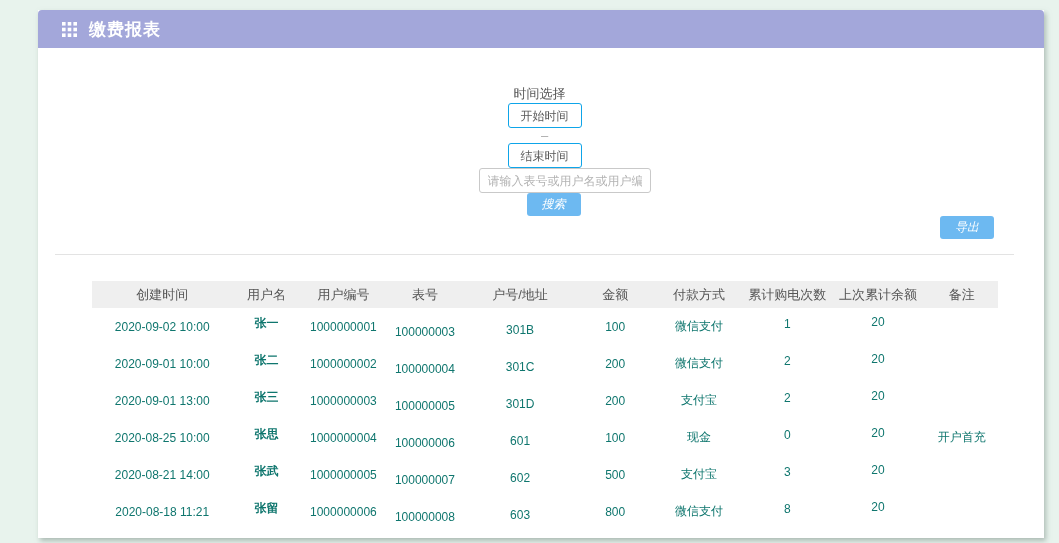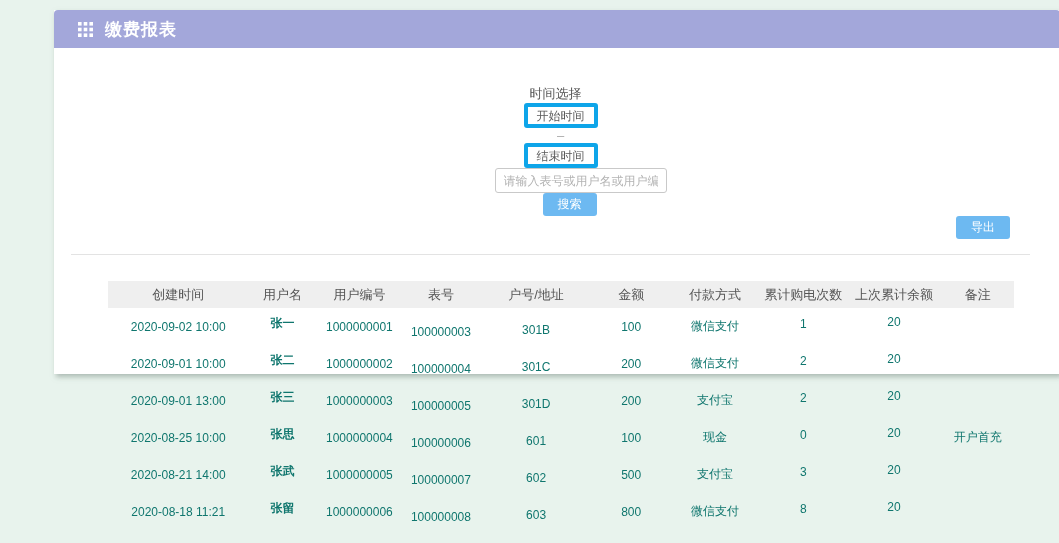--- a/index.html
+++ b/index.html
@@ -4,22 +4,22 @@
 <style>
   * { margin:0; padding:0; box-sizing:border-box; }
   html,body { width:1059px; height:543px; }
   body {
     background:#e8f3ed;
     font-family:"Liberation Sans","DejaVu Sans",sans-serif;
     position:relative;
     overflow:hidden;
   }
   .card {
-    position:absolute; left:54px; top:10px;
-    width:1006px; height:364px;
+    position:absolute; left:38px; top:10px;
+    width:1006px; height:528px;
     background:#ffffff;
     border-radius:0;
     box-shadow:2px 3px 5px rgba(125,142,134,0.55);
   }
   .card-header {
     height:38px; background:#a3a7da;
     border-radius:4px 4px 0 0;
     display:flex; align-items:center;
     padding-left:24px; gap:12px;
   }
@@ -27,39 +27,39 @@
   .card-title { color:#ffffff; font-size:17px; font-weight:bold; letter-spacing:1px; }
 
   .filter-row {
     display:flex; align-items:center;
     margin:37px 50px 0 57px;
     flex-direction:column;
   }
   .time-label { font-size:13px; color:#555; margin-right:10px; white-space:nowrap; }
   .date-input {
     width:74px; height:25px;
-    border:4px solid #0ea5e9; border-radius:3px;
+    border:1px solid #0ea5e9; border-radius:3px;
     font-size:12px; text-align:center; color:#555;
     font-family:inherit; outline:none; background:#fff;
   }
   .date-input::placeholder { color:#5a5a5a; opacity:1; }
   .range-dash { margin:0 8px; color:#aaa; font-size:13px; }
   .keyword-input {
     width:172px; height:25px;
     border:1px solid #c9c9c9; border-radius:3px;
     margin-left:40px; padding:0 8px;
     font-size:12px; color:#555;
     font-family:inherit; outline:none; background:#fff;
   }
   .keyword-input::placeholder { color:#b3b3b3; opacity:1; }
   .btn {
     background:#6db9f1; color:#fff;
     border:none; border-radius:3px;
     font-size:12px; height:23px; padding:0 15px;
-    font-family:inherit; cursor:pointer; white-space:nowrap;
+    font-family:inherit; cursor:pointer; white-space:nowrap;font-style:italic;
   }
   .search-btn { margin-left:18px; }
   .export-btn { margin-left:auto; }
 
   .divider { border-bottom:1px solid #e3e3e3; margin:15px 30px 0 17px; }
 
   .table-wrap { margin:26px 0 0 54px; width:906px; }
   table { width:100%; border-collapse:collapse; table-layout:fixed; }
   thead th {
     background:#efefef; font-size:13px; font-weight:normal;

